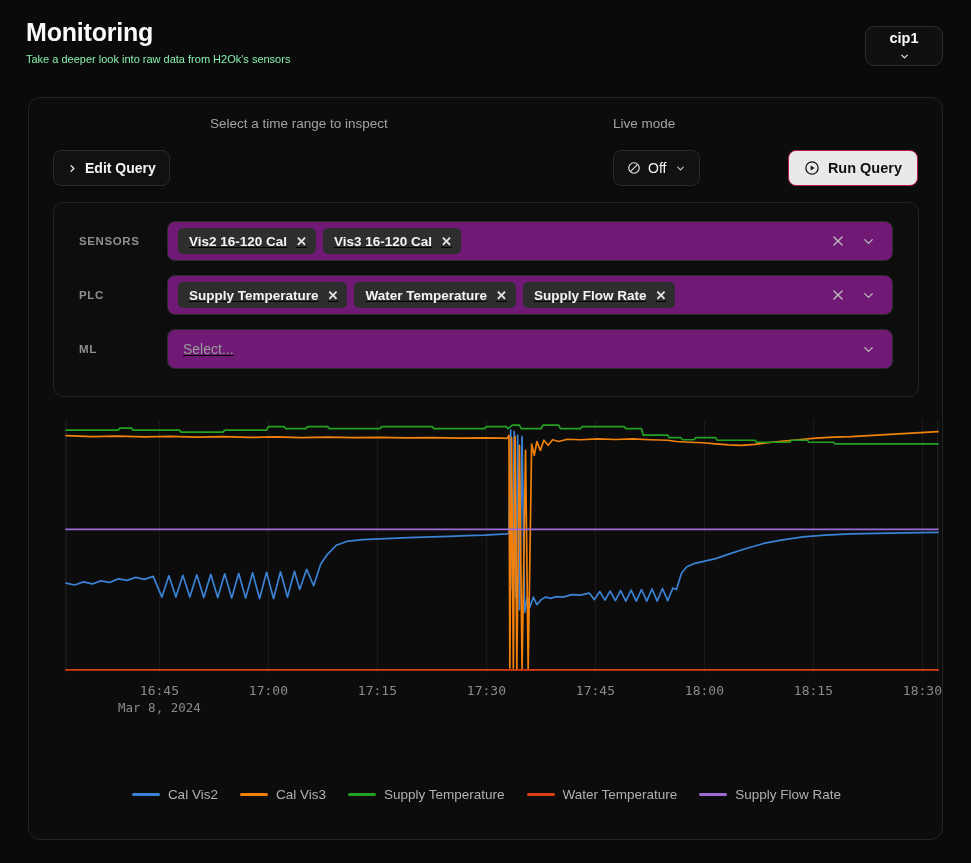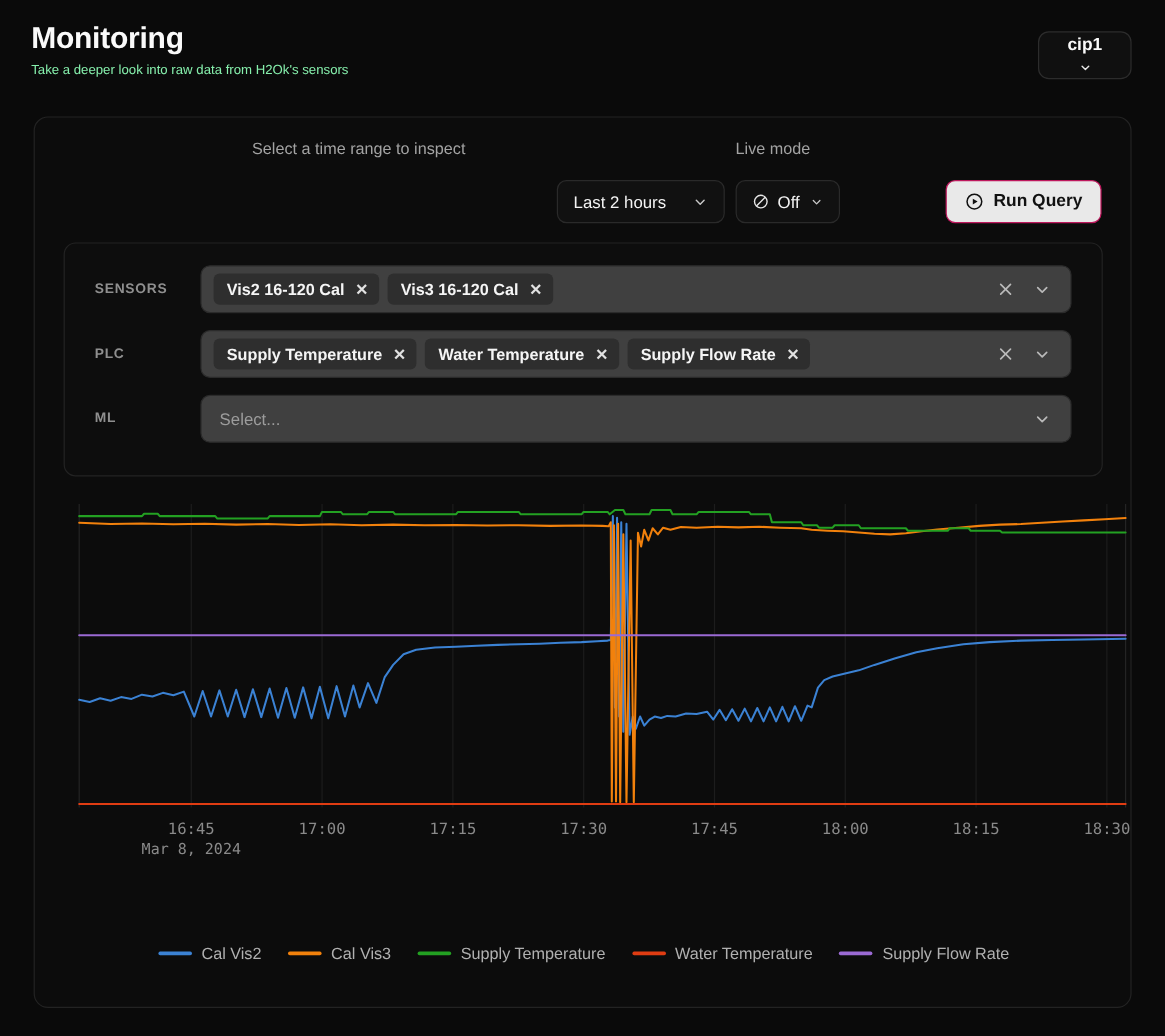--- a/index.html
+++ b/index.html
@@ -71,23 +71,23 @@
     padding: 18px 0 0 0;
   }
   .sel-row { display: flex; align-items: center; height: 40px; margin-bottom: 14px; padding: 0 25px; }
   .sel-row:last-child { margin-bottom: 0; }
   .sel-row-label {
     width: 88px; flex: 0 0 88px;
     font-size: 11.5px; letter-spacing: 0.6px; color: #8f8f8f; font-weight: bold;
   }
   .sel-box {
     flex: 1 1 auto; height: 40px;
-    background: #404040; border: 1px solid #2b2b2b; border-radius: 8px;
+    background: #701a75; border: 1px solid #2b2b2b; border-radius: 8px;
     display: flex; align-items: center; gap: 7px;
-    padding: 0 10px; position: relative;
+    padding: 0 10px; position: relative; text-decoration: underline;
   }
   .tag {
     display: inline-flex; align-items: center; gap: 9px;
     height: 26px; padding: 0 9px 0 11px;
     background: #2e2e2e; border-radius: 5px;
     color: #f5f5f5; font-size: 13.5px; font-weight: bold;
     cursor: pointer;
   }
   .tag .x { color: #e2e2e2; font-size: 13px; font-weight: bold; line-height: 1; }
   .sel-actions {
@@ -130,30 +130,30 @@
   </div>
 
   <div class="card">
 
     <div class="toolbar">
       <div class="tb-label" style="left:181px;">Select a time range to inspect</div>
       <div class="tb-label" style="left:584px;">Live mode</div>
 
       <div class="tb-row">
 
-
-
-        <div class="ctrl" style="left:411px;width:140px;justify-content:space-between;">
-          <span>Last 2 hours</span>
+        <div class="ctrl bold" style="left:0;">
           <span>
-            <svg width="13" height="13" viewBox="0 0 24 24" fill="none" stroke="#c9c9c9" stroke-width="2.2" stroke-linecap="round" stroke-linejoin="round">
-                <polyline points="6 9 12 15 18 9"></polyline>
+            <svg width="11" height="11" viewBox="0 0 24 24" fill="none" stroke="#e6e6e6" stroke-width="2.8" stroke-linecap="round" stroke-linejoin="round">
+                <polyline points="9 6 15 12 9 18"></polyline>
               </svg>
           </span>
-        </div>
+          <span>Edit Query</span>
+        </div>
+
+
 
         <div class="ctrl" style="left:560px;">
           <span>
             <svg width="14" height="14" viewBox="0 0 24 24" fill="none" stroke="#e6e6e6" stroke-width="2" stroke-linecap="round">
                 <circle cx="12" cy="12" r="9"></circle>
                 <line x1="6.5" y1="17.5" x2="17.5" y2="6.5"></line>
               </svg>
           </span>
           <span>Off</span>
           <span class="chev">

